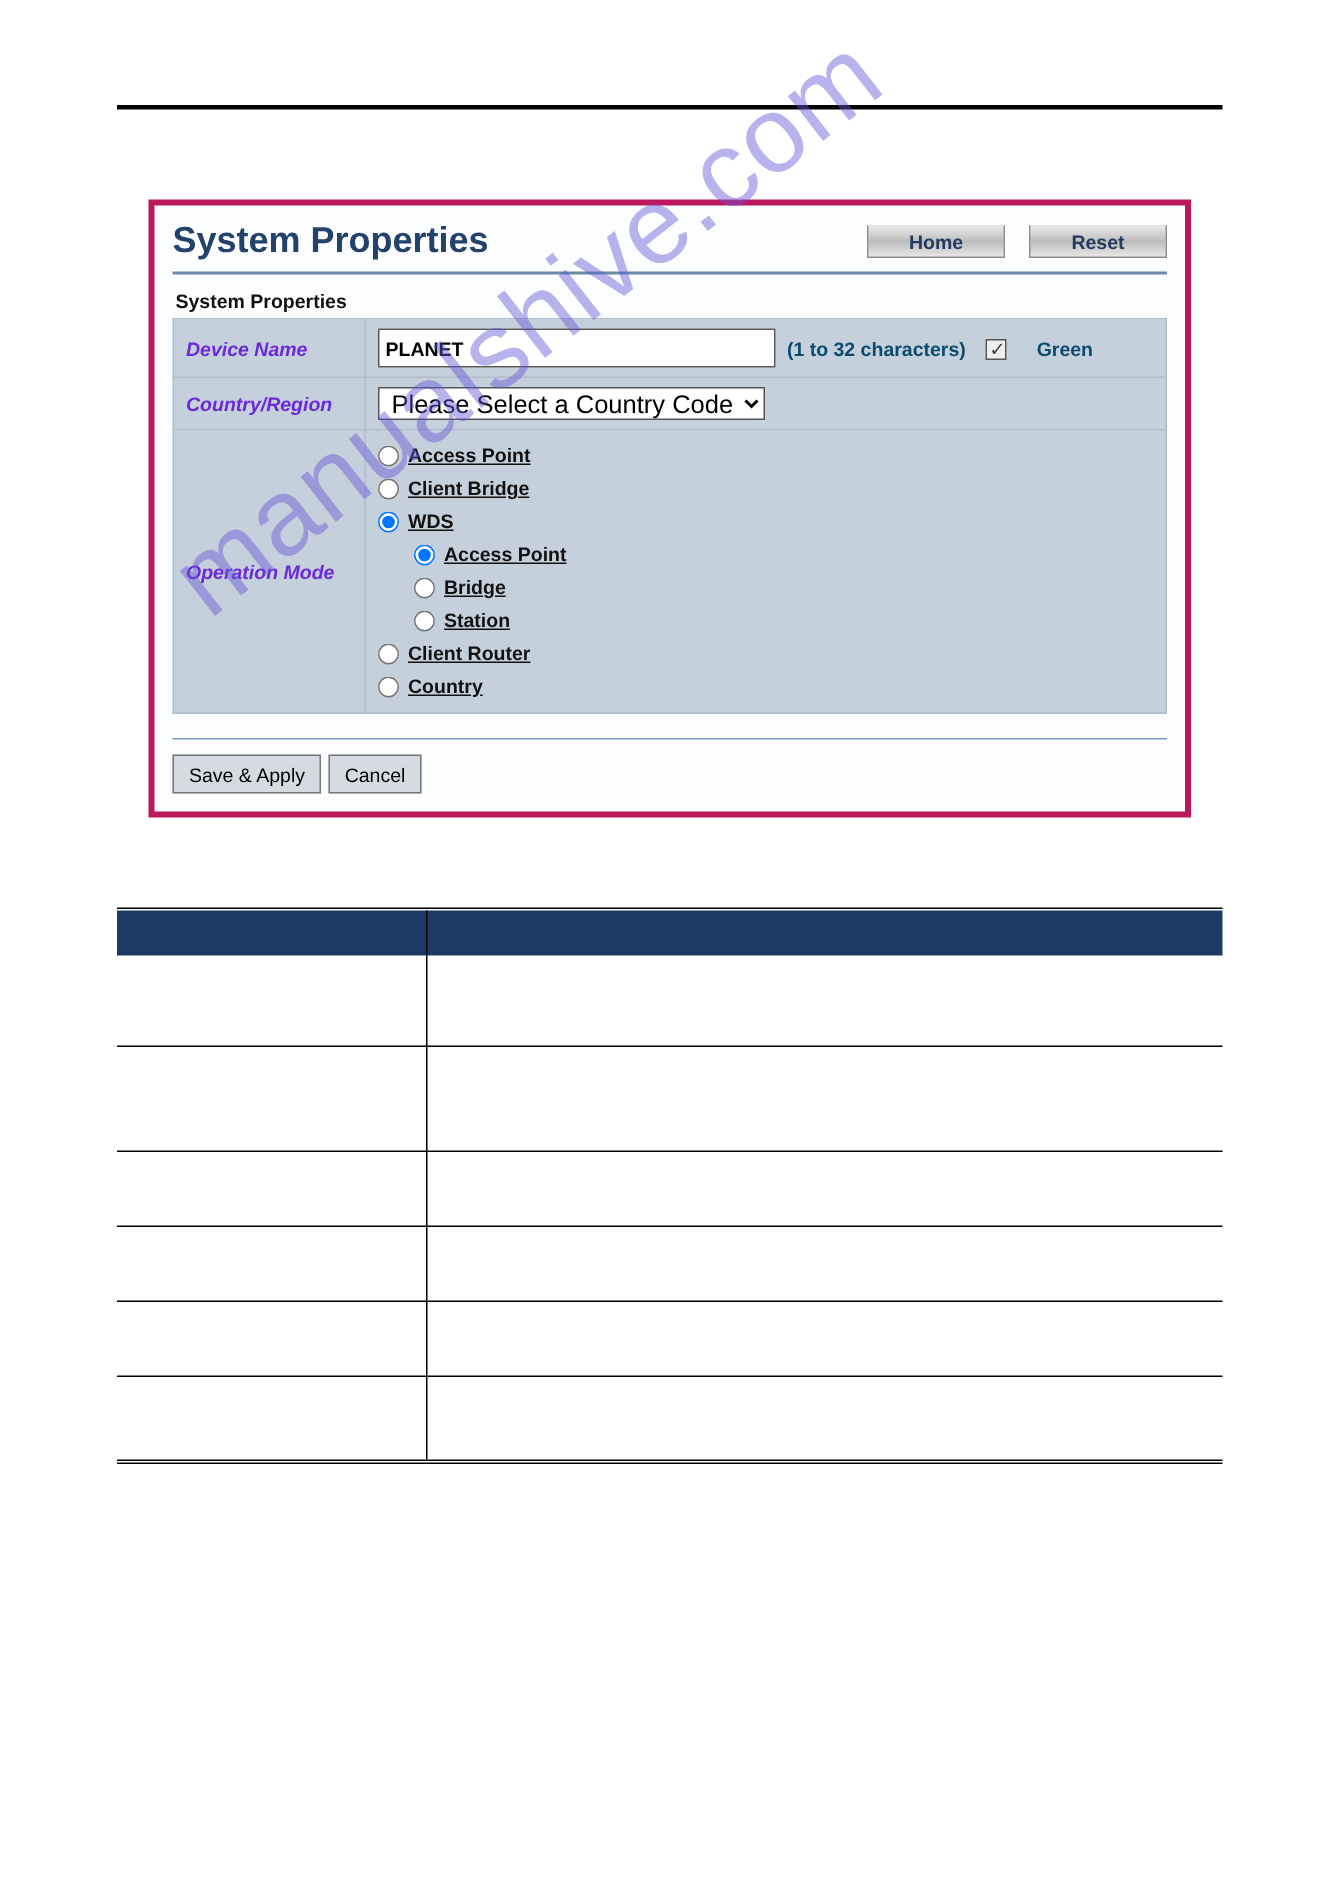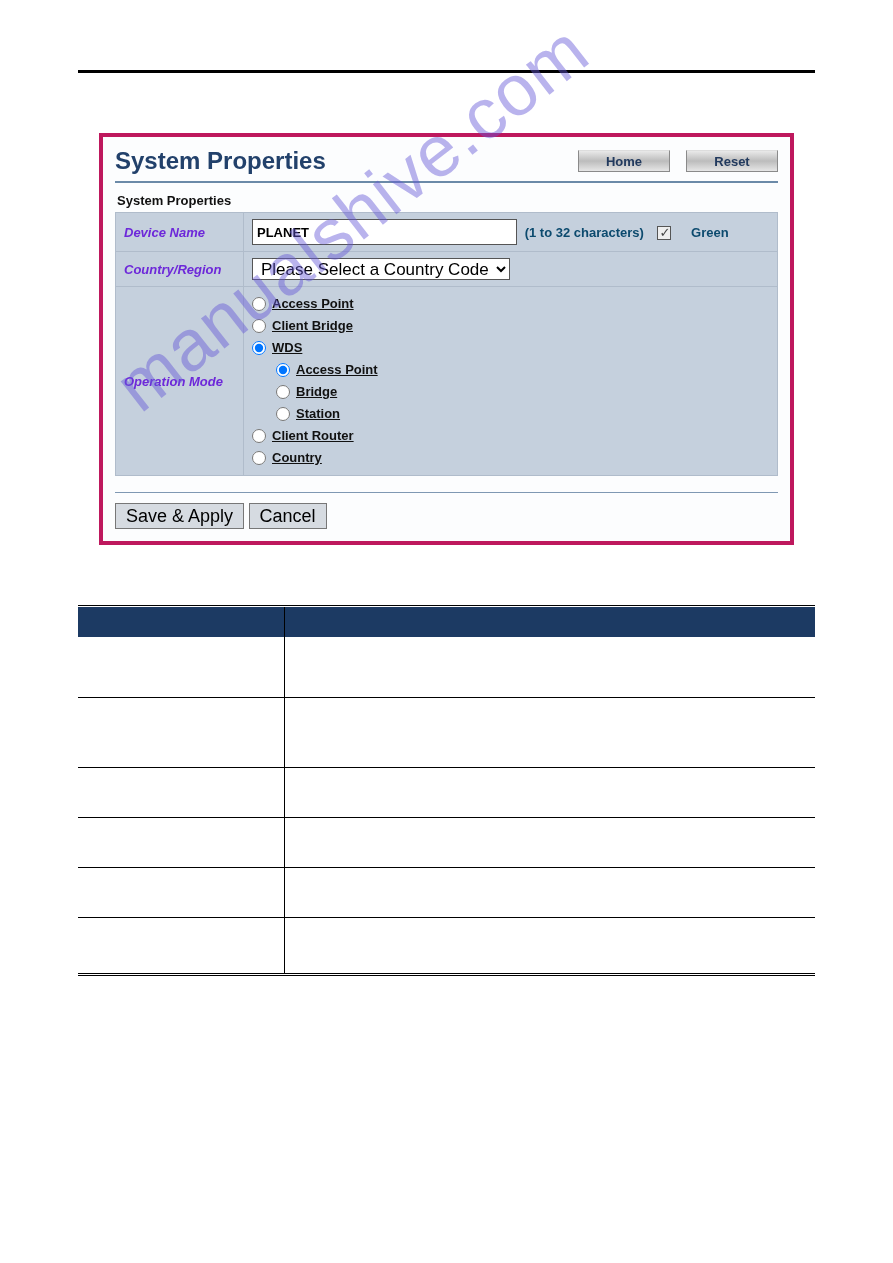--- a/index.html
+++ b/index.html
@@ -127,21 +127,21 @@
     width:14px;height:14px;
   }
   .panel-rule {
     border-top:1px solid #7f98b3;
     margin: 16px 0 10px 0;
   }
   .ftr-btn {
     height: 26px;
     background: #d6dbe1;
     border: 1px solid #777;
-    font-size: 18px;
+    font-size: 13px;
     padding: 0 10px;
     cursor:pointer;
   }
   
   .wm {
     position:absolute;
     left: 150px; top: 345px;
     font-size: 72px;
     color: rgba(99,87,214,0.45);
     transform: rotate(-38deg);

